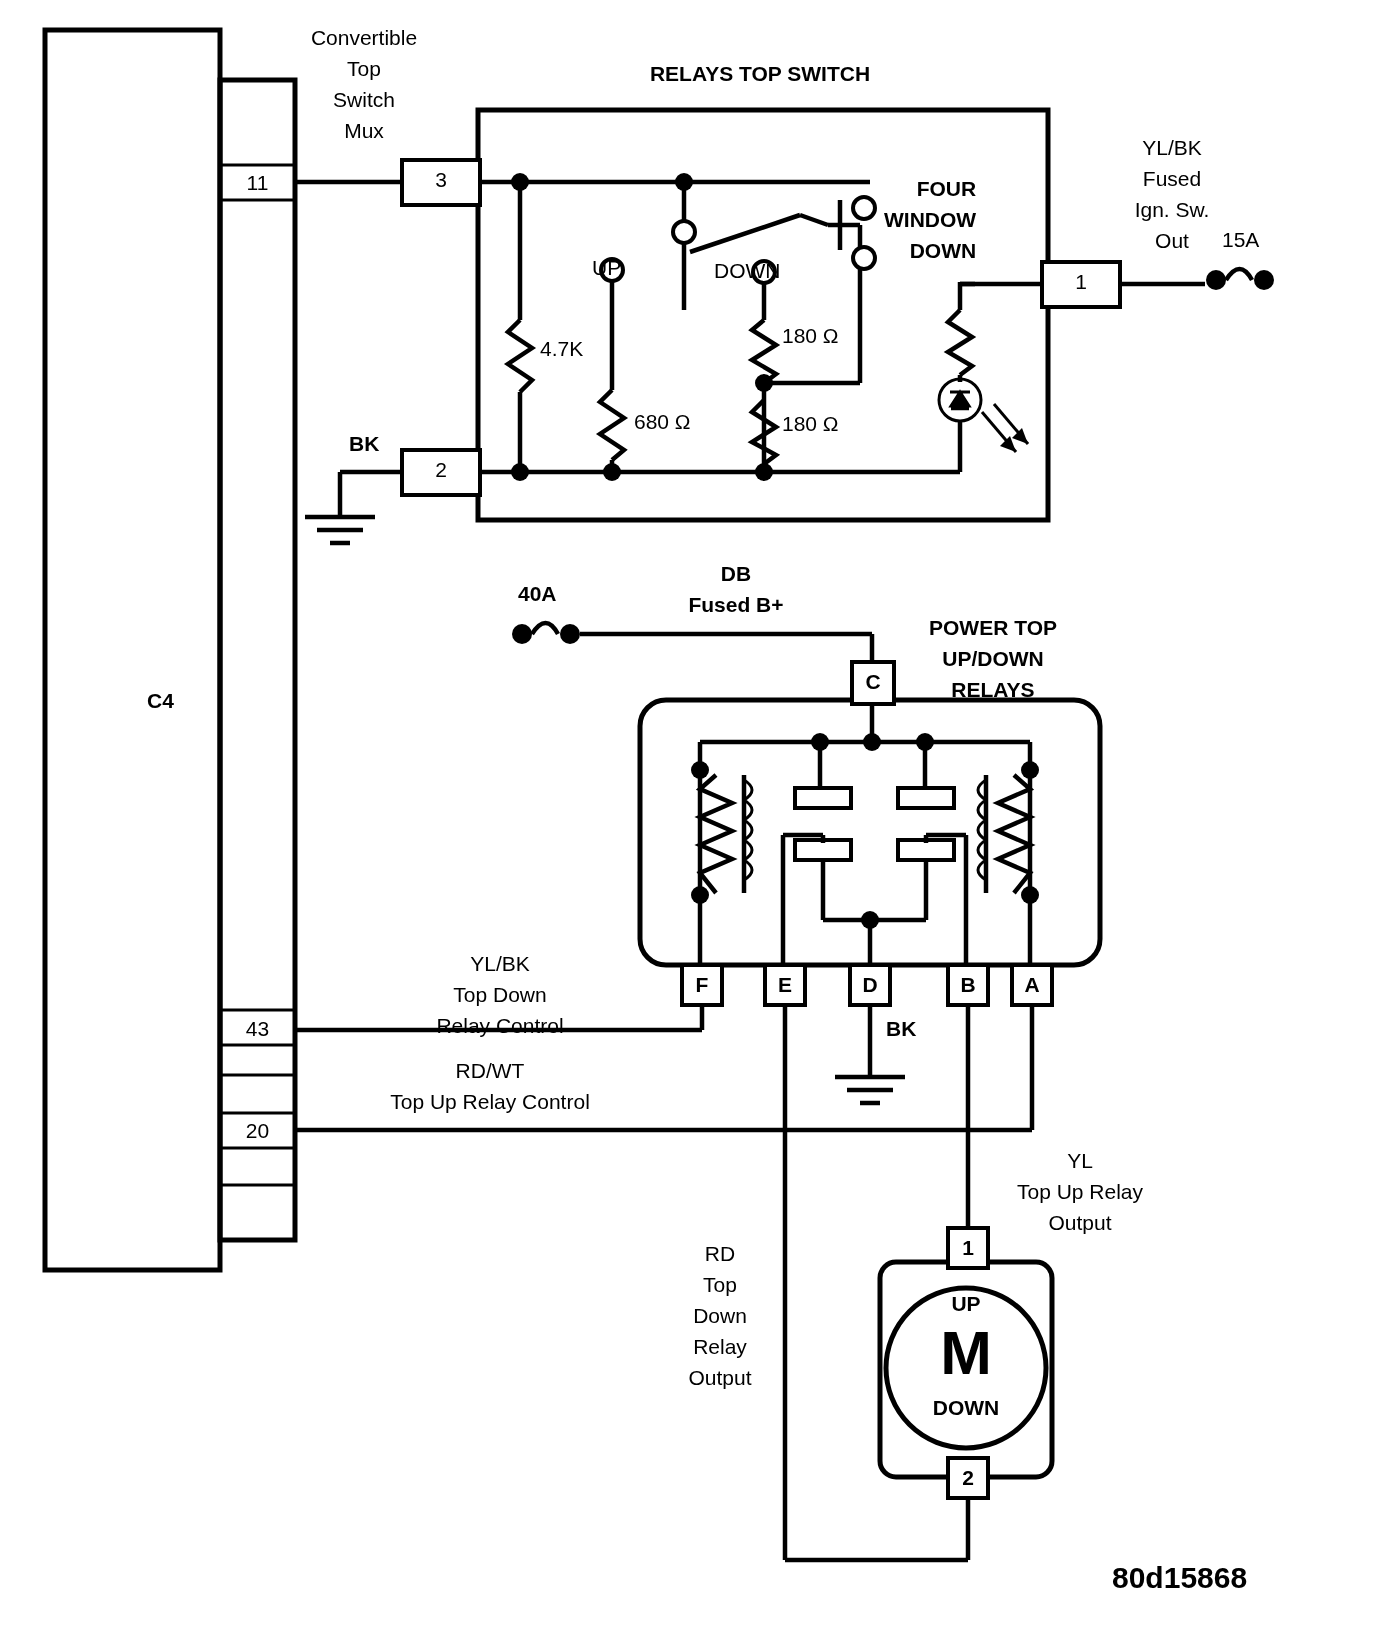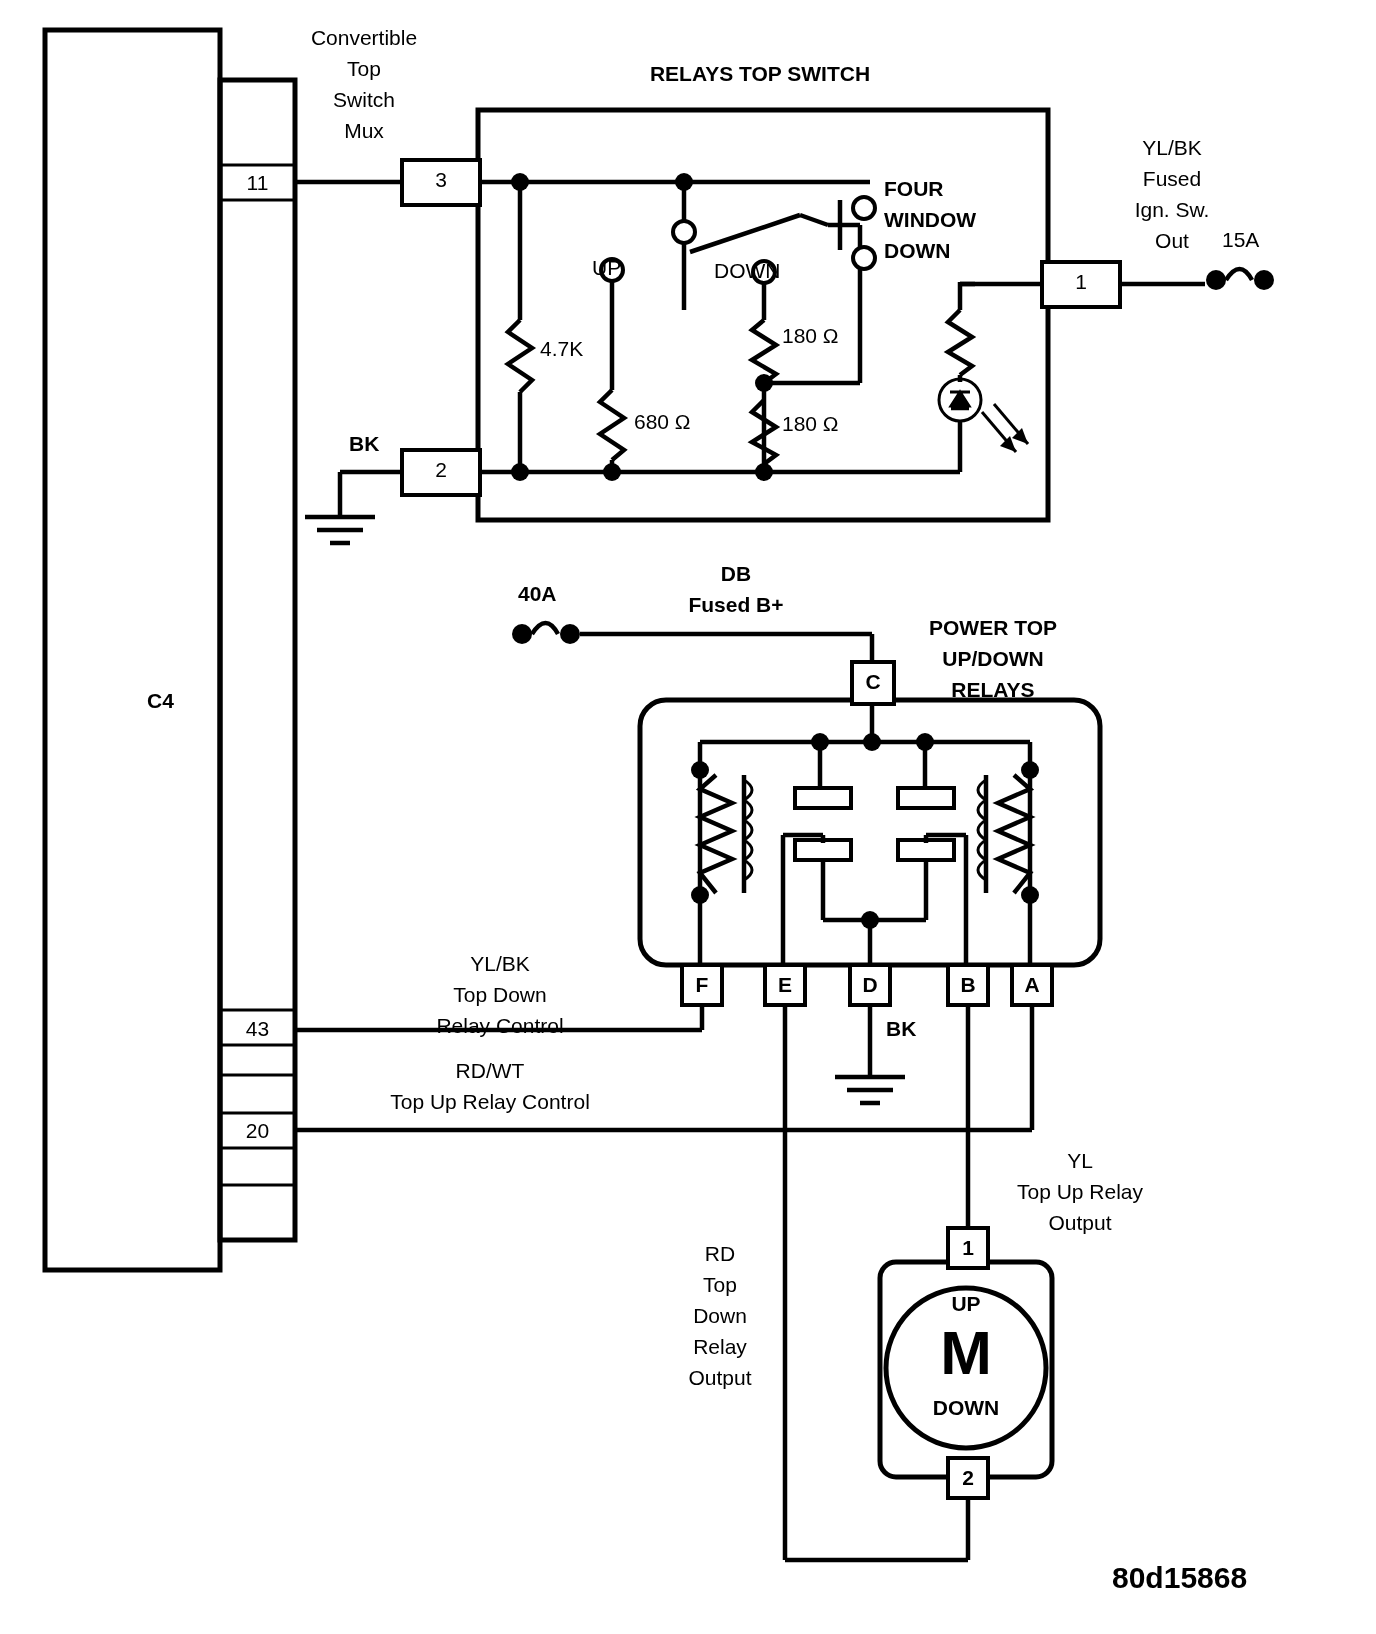--- a/index.html
+++ b/index.html
@@ -262,21 +262,21 @@
   <div class="lbl bold center" style="left:560px; top:58px; width:400px;">RELAYS TOP SWITCH</div>
 
   <div class="lbl center" style="left:402px; top:164px; width:78px;">3</div>
   <div class="lbl center" style="left:402px; top:454px; width:78px;">2</div>
   <div class="lbl center" style="left:1042px; top:266px; width:78px;">1</div>
 
   <div class="lbl bold" style="left:349px; top:428px;">BK</div>
 
   <div class="lbl" style="left:592px; top:252px;">UP</div>
   <div class="lbl" style="left:714px; top:255px;">DOWN</div>
-  <div class="lbl bold" style="left:884px; top:173px; white-space:pre-line;"><span>FOUR
+  <div class="lbl bold" style="left:884px; top:173px; white-space:pre-line;text-align:right;"><span>FOUR
 WINDOW
 DOWN</span></div>
 
   <div class="lbl" style="left:540px; top:333px;">4.7K</div>
   <div class="lbl" style="left:634px; top:406px;">680 Ω</div>
   <div class="lbl" style="left:782px; top:320px;">180 Ω</div>
   <div class="lbl" style="left:782px; top:408px;">180 Ω</div>
 
   <div class="lbl center" style="left:1082px; top:132px; width:180px; white-space:pre-line;"><span>YL/BK
 Fused

